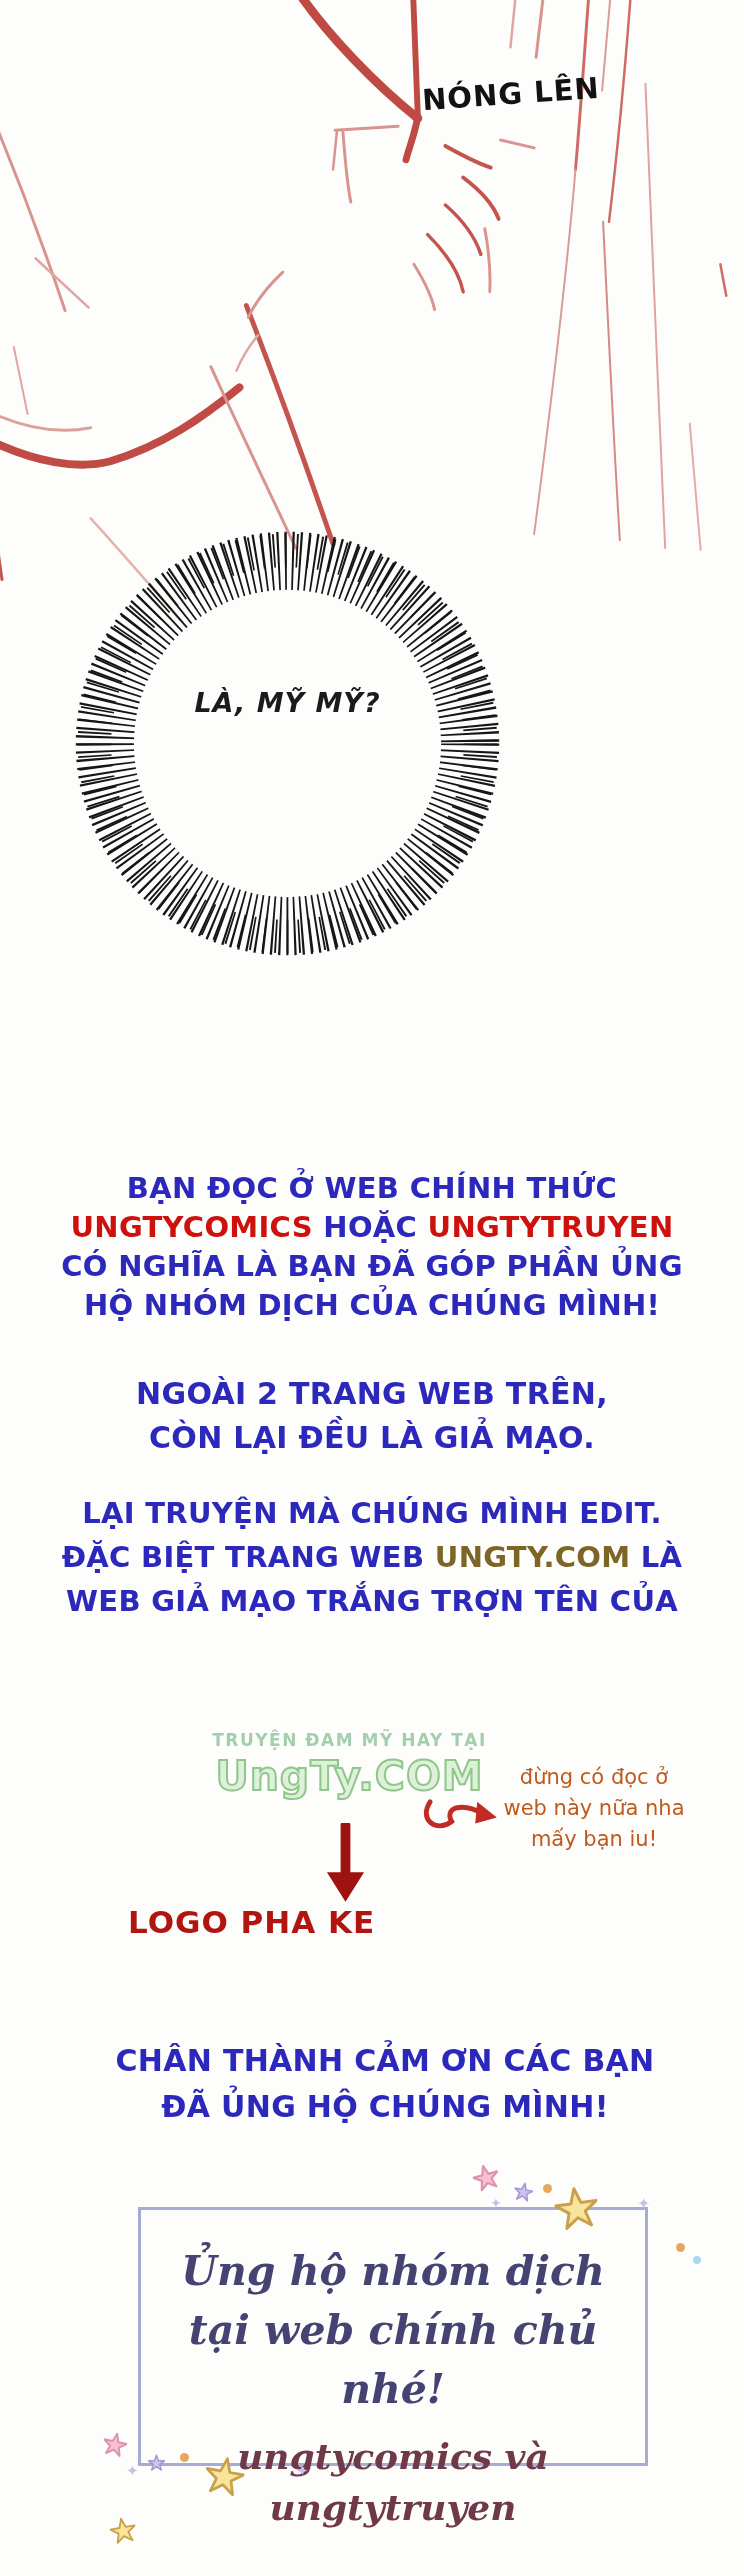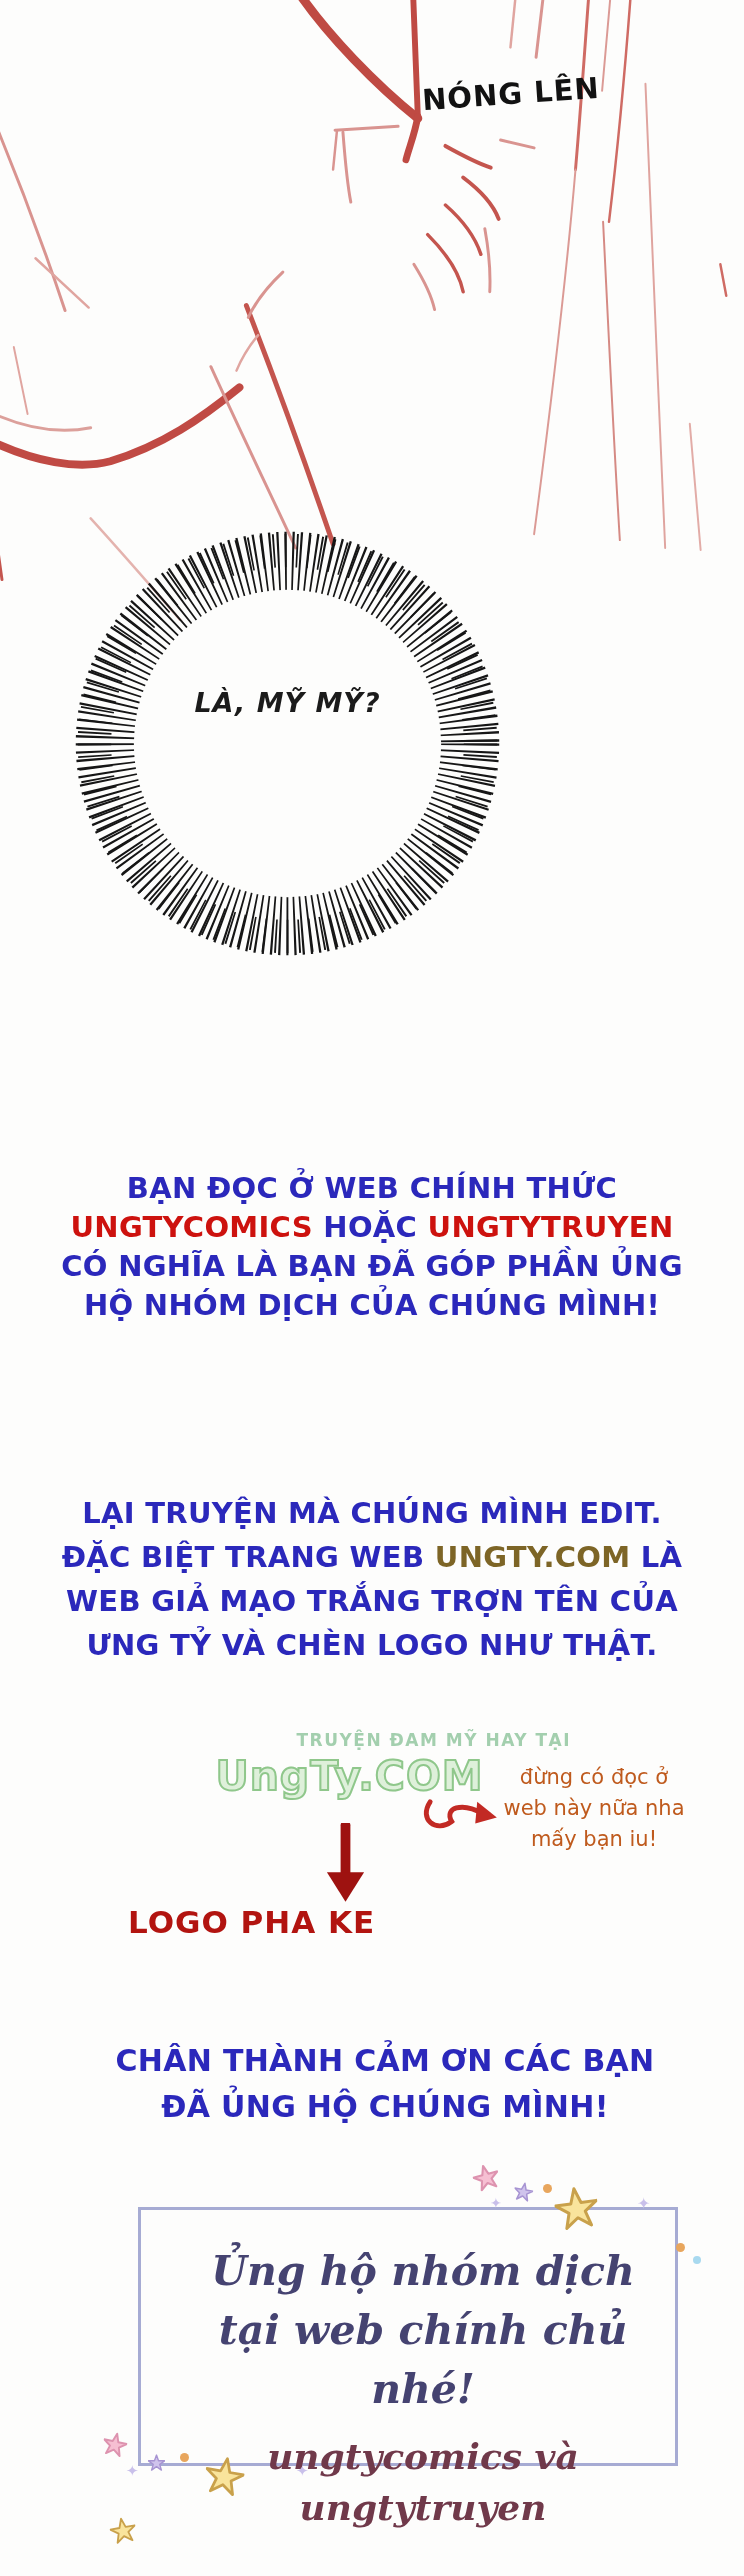--- a/index.html
+++ b/index.html
@@ -26,21 +26,21 @@
   
   .par{left:0;width:744px;text-align:center;font-weight:700;
        color:#2b28bb;letter-spacing:0.3px;}
   .p1{top:1169px;font-size:29px;line-height:39px;}
   .p2{top:1372px;font-size:30px;line-height:44px;}
   .p3{top:1491px;font-size:29px;line-height:44px;}
   .red-site{color:#cd120e;}
   .olive-site{color:#7d6526;}
   
   .logo-tagline{
-    left:128px;top:1730px;width:443px;text-align:right;
+    left:128px;top:1730px;width:443px;text-align:center;
     font-size:17px;font-weight:700;color:#a3cfae;letter-spacing:1.5px;
   }
   .logo-wordmark{
     left:128px;top:1752px;width:443px;text-align:center;
     font-size:41px;font-weight:700;color:#def0da;
     -webkit-text-stroke:2px #8fc78b;text-shadow:0 0 1px #8fc78b;
     letter-spacing:1px;
   }
   .down-arrow-svg{left:323px;top:1823px;}
   .curved-arrow-svg{left:418px;top:1794px;}
@@ -56,21 +56,21 @@
   
   .thanks{
     left:0;top:2038px;width:744px;text-align:center;
     font-size:30px;font-weight:700;color:#2b28bb;line-height:46px;letter-spacing:0.3px;padding-left:13px;
   }
   
   .footer-box{
     left:138px;top:2207px;width:504px;height:253px;
     border:3px solid #a6abd3;background:#fdfdfc;
     text-align:center;
-    font-family:"DejaVu Serif", serif;font-style:italic;font-weight:700;padding-left:30px;
+    font-family:"DejaVu Serif", serif;font-style:italic;font-weight:700;
   }
   .fb-line1,.fb-line2{color:#454371;font-size:41px;line-height:59px;}
   .fb-line1{margin-top:32px;}
   .fb-line3{color:#70394a;font-size:36px;line-height:51px;margin-top:12px;}
   
   .sparkle{color:#c9c0ea;line-height:1;}
   .dot{border-radius:50%;}
 </style>
 </head>
 <body>
@@ -127,30 +127,33 @@
       <span class="red-site">UNGTYCOMICS</span>
       <span>HOẶC</span>
       <span class="red-site">UNGTYTRUYEN</span>
     </div>
     <div>CÓ NGHĨA LÀ BẠN ĐÃ GÓP PHẦN ỦNG</div>
     <div>HỘ NHÓM DỊCH CỦA CHÚNG MÌNH!</div>
   </div>
 
   <div class="abs bubble-text">LÀ, MỸ MỸ?</div>
 
+  <div class="abs par p2">
+    <div>NGOÀI 2 TRANG WEB TRÊN,</div>
+    <div>CÒN LẠI ĐỀU LÀ GIẢ MẠO.</div>
+  </div>
 
   <div class="abs par p3">
     <div>LẠI TRUYỆN MÀ CHÚNG MÌNH EDIT.</div>
     <div>
       <span>ĐẶC BIỆT TRANG WEB</span>
       <span class="olive-site">UNGTY.COM</span>
       <span>LÀ</span>
     </div>
     <div>WEB GIẢ MẠO TRẮNG TRỢN TÊN CỦA</div>
-    <div>ƯNG TỶ VÀ CHÈN LOGO NHƯ THẬT.</div>
   </div>
 
   <div class="abs logo-tagline">TRUYỆN ĐAM MỸ HAY TẠI</div>
   <div class="abs logo-wordmark">UngTy.COM</div>
 
   <svg class="abs down-arrow-svg" width="45" height="81" viewBox="0 0 46 82">
     <line x1="23" y1="2" x2="23" y2="55" stroke="#9e1210" stroke-width="10" stroke-linecap="round"></line>
     <polygon points="4,50 42,50 23,80" fill="#9e1210"></polygon>
   </svg>
 

